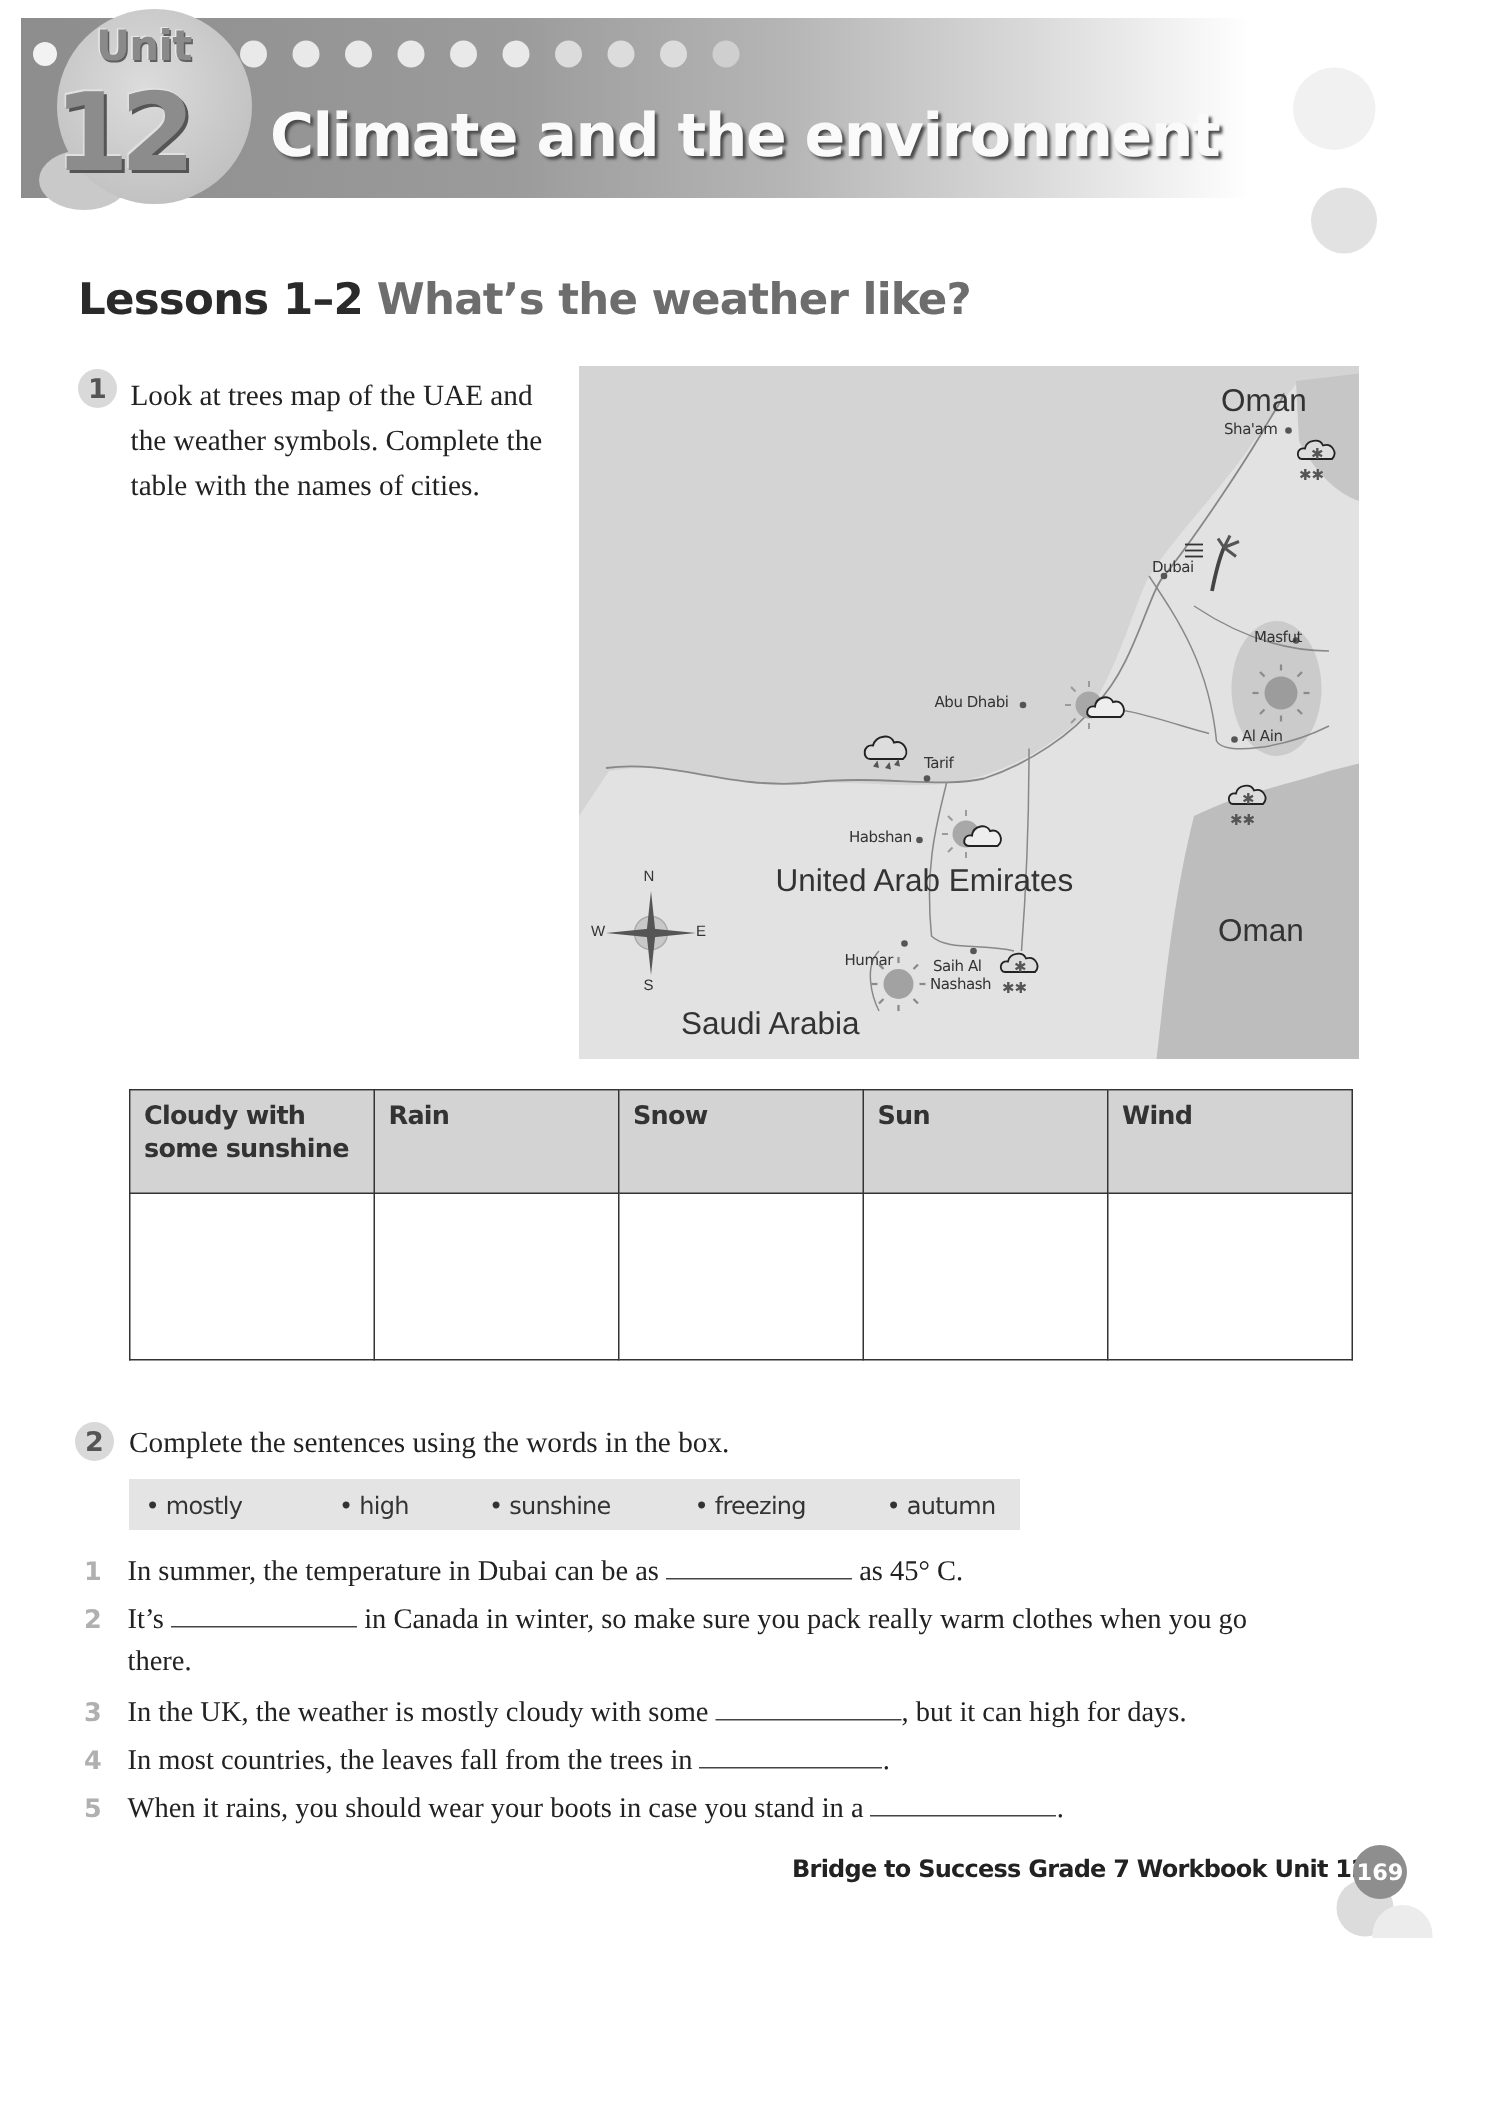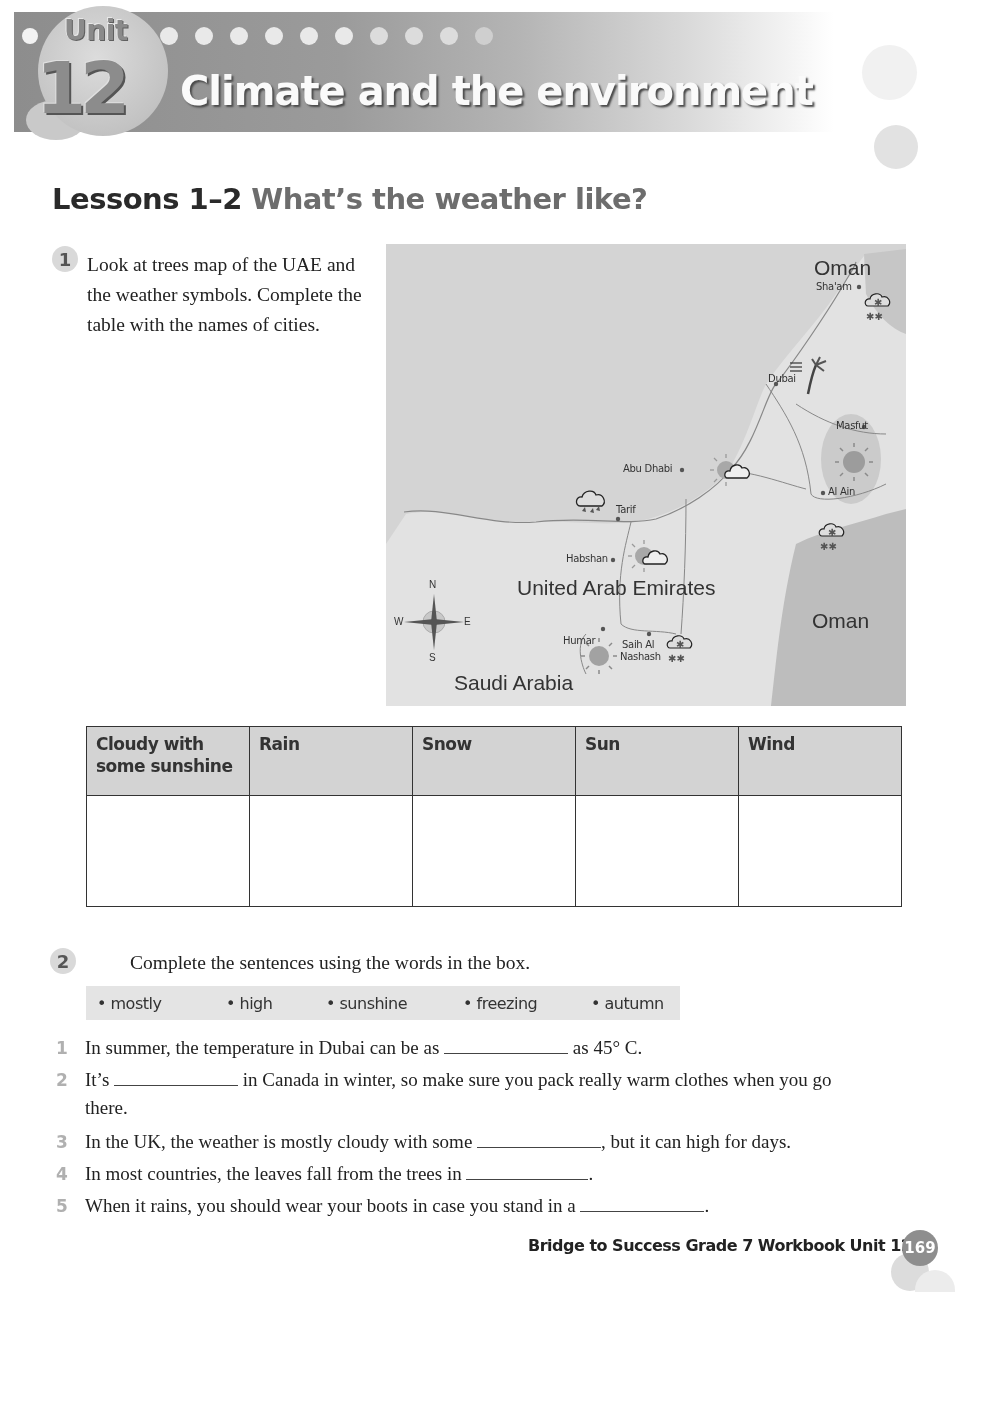--- a/index.html
+++ b/index.html
@@ -60,21 +60,21 @@
     width: 26px; height: 26px; border-radius: 50%; background: #d9d9d9;
     font-family: "DejaVu Sans", sans-serif; font-weight: bold; font-size: 18px; color: #555;
     display: flex; align-items: center; justify-content: center;
   }
   #ex1-num { left: 52px; top: 246px; }
   #ex2-num { left: 50px; top: 948px; }
 
   #ex1-instructions {
     left: 87px; top: 250px; width: 280px; font-size: 19.5px; line-height: 30px; color: #222;
   }
-  #ex2-instructions { left: 86px; top: 952px; font-size: 19.5px; color: #222; white-space: nowrap; margin-left: 44px; }
+  #ex2-instructions { left: 86px; top: 952px; font-size: 19.5px; color: #222; white-space: nowrap; }
 
   
   #map { left: 386px; top: 244px; width: 520px; height: 462px; background: #d6d6d6; overflow: hidden; }
   #map svg { position: absolute; left: 0; top: 0; }
   .map-city {
     position: absolute; font-family: "DejaVu Sans", sans-serif; font-size: 10px; color: #333;
     white-space: nowrap; letter-spacing: -0.3px;
   }
   .map-country {
     position: absolute; font-family: "Liberation Sans", sans-serif; font-size: 21px; color: #333;

